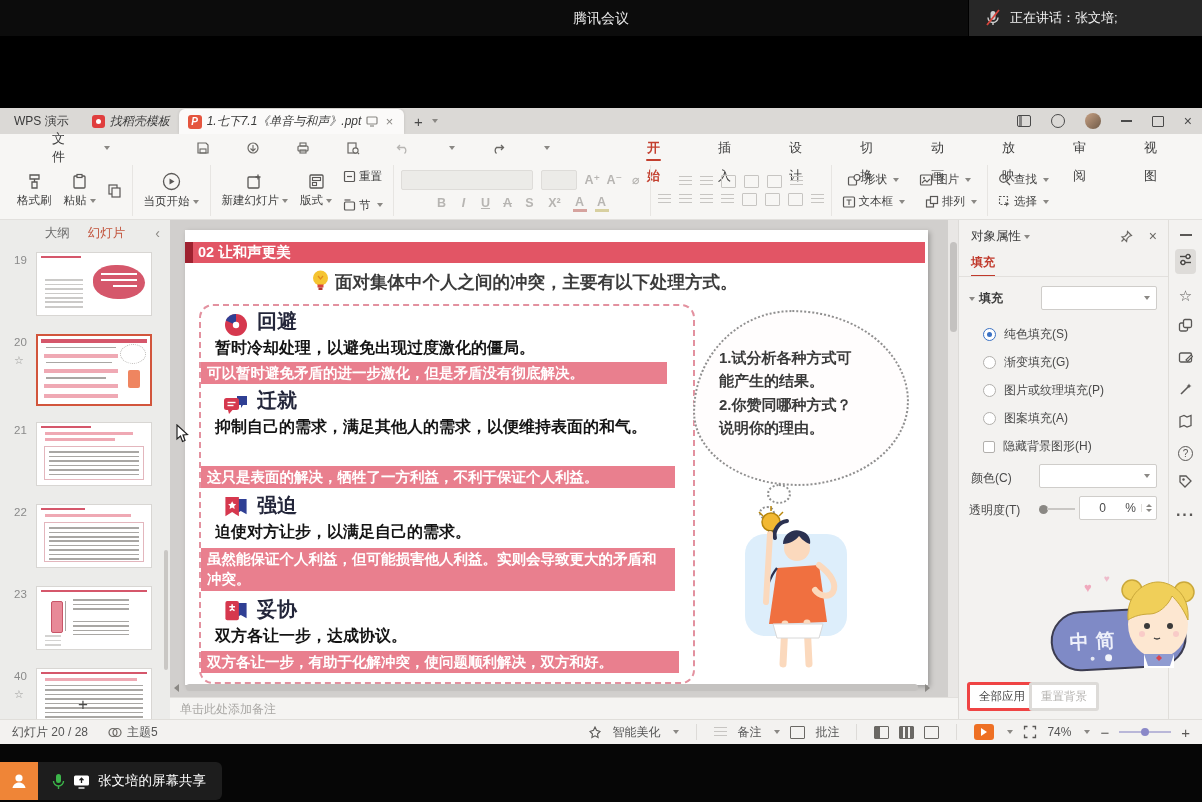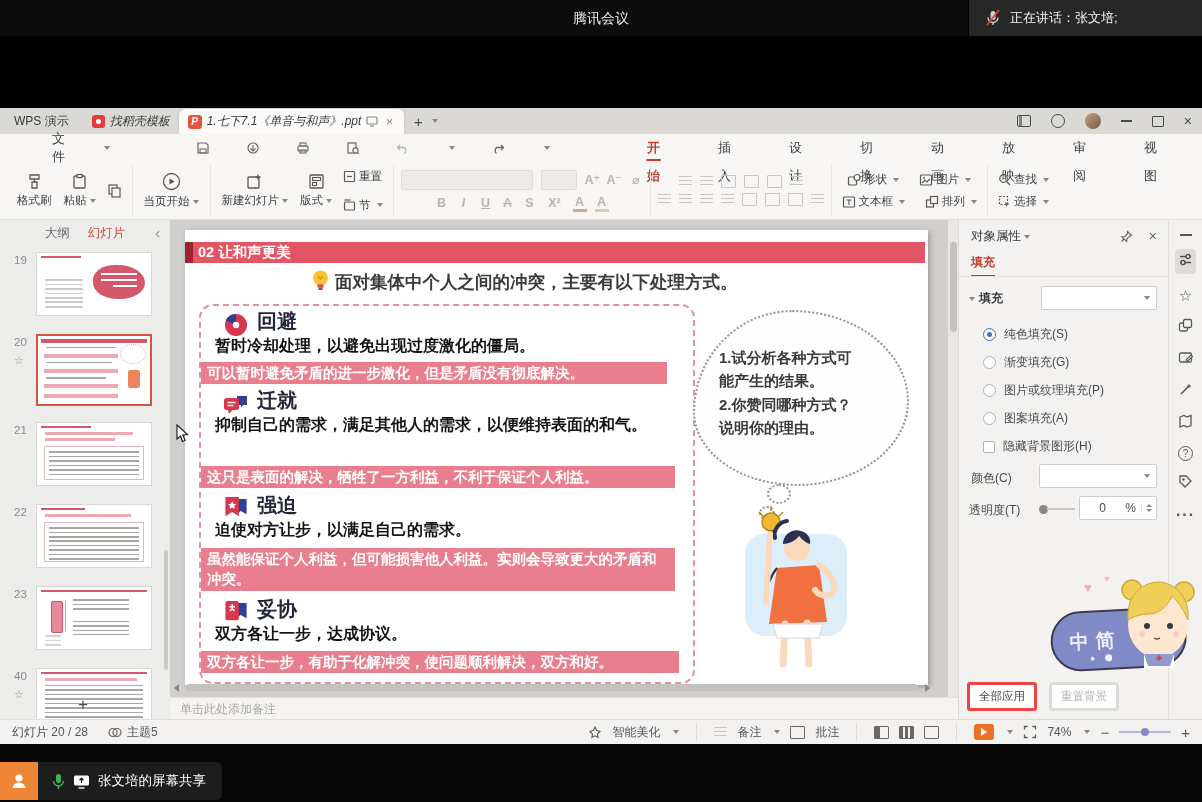--- a/index.html
+++ b/index.html
@@ -95,21 +95,21 @@
 
   .banner{position:absolute;left:3px;top:12px;right:3px;height:21px;background:#e25565;}
   .banner-notch{position:absolute;left:-3px;top:0;width:8px;height:21px;background:#9e2230;}
   .banner-text{position:absolute;left:10px;top:1px;color:#fff;font-size:14.5px;font-weight:700;}
   .s-title{position:absolute;left:150px;top:40px;font-size:17.5px;font-weight:800;color:#3b3b3b;}
   .dash-box{position:absolute;left:14px;top:74px;width:492px;height:376px;border:2px dashed #e3919f;border-radius:14px;}
 
   .m-icon{position:absolute;left:38px;width:26px;height:26px;}
   .m-name{position:absolute;left:72px;font-size:20px;font-weight:800;color:#23263a;}
   .m-desc{position:absolute;left:30px;width:452px;font-size:16px;font-weight:700;color:#141414;line-height:1.45;
-          font-family:Liberation Mono, monospace;}
+          font-family:Liberation Sans, sans-serif;}
   .m-note{position:absolute;left:16px;background:#e97f8e;color:#fff;font-size:14.5px;font-weight:700;
           padding:1px 6px;line-height:1.4;}
 
   .bubble{position:absolute;left:508px;top:80px;width:212px;height:172px;border:2.5px dotted #8f8f8f;
           background:#fffdfd;border-radius:46% 54% 52% 48% / 58% 52% 48% 42%;}
   .bubble-text{position:absolute;left:24px;top:34px;font-size:15px;font-weight:800;color:#3a3a3a;line-height:1.55;}
   .btail1{position:absolute;left:582px;top:254px;width:20px;height:16px;border:2.5px dotted #8f8f8f;border-radius:50%;background:#fff;}
   .btail2{position:absolute;left:574px;top:276px;width:12px;height:10px;border:2px dotted #8f8f8f;border-radius:50%;background:#fff;}
 
   .figure{position:absolute;left:548px;top:262px;}
@@ -137,21 +137,21 @@
   .pp-combo .caret{position:absolute;right:6px;top:9px;}
   .radio{position:absolute;left:24px;display:flex;align-items:center;gap:8px;}
   .rdot{width:13px;height:13px;border:1.4px solid #b2b0ad;border-radius:50%;box-sizing:border-box;background:#fff;}
   .rdot.on{border-color:#3b72c4;position:relative;}
   .rdot.on::after{content:"";position:absolute;left:2.5px;top:2.5px;width:5px;height:5px;border-radius:50%;background:#3b72c4;}
   .cbox{width:12px;height:12px;border:1.4px solid #b2b0ad;border-radius:2px;background:#fff;box-sizing:border-box;}
   .slider-line{position:absolute;height:2px;background:#c9c7c4;}
   .slider-dot{position:absolute;width:9px;height:9px;border-radius:50%;background:#8a8884;}
   .spin{position:absolute;background:#fff;border:1px solid #cfcdca;border-radius:2px;height:22px;display:flex;align-items:center;}
   .pp-btn{position:absolute;bottom:8px;font-size:11.5px;padding:4px 9px;border-radius:3px;border:3px solid #ef4444;background:#fff;color:#3f3f3f;}
-  .pp-btn.dis{border-color:#dddbd8;color:#b7b5b2;margin-left:20px;}
+  .pp-btn.dis{border-color:#dddbd8;color:#b7b5b2;}
 
   .strip{position:absolute;left:1168px;top:112px;width:34px;bottom:25px;background:#f3f2f0;border-left:1px solid #e0deda;
          display:flex;flex-direction:column;align-items:center;gap:13px;padding-top:10px;box-sizing:border-box;color:#5a5856;}
   .strip .active-ic{background:#dedcd9;border-radius:4px;padding:3px;}
 
   
   .statusbar{position:absolute;left:0;bottom:0;width:100%;height:25px;background:#f3f2f0;border-top:1px solid #e0deda;
              display:flex;align-items:center;font-size:12px;color:#555;padding:0 12px;box-sizing:border-box;}
   .st-right{margin-left:auto;display:flex;align-items:center;gap:10px;}
   .play-btn{width:20px;height:16px;background:#ee7024;border-radius:3px;display:flex;align-items:center;justify-content:center;}

